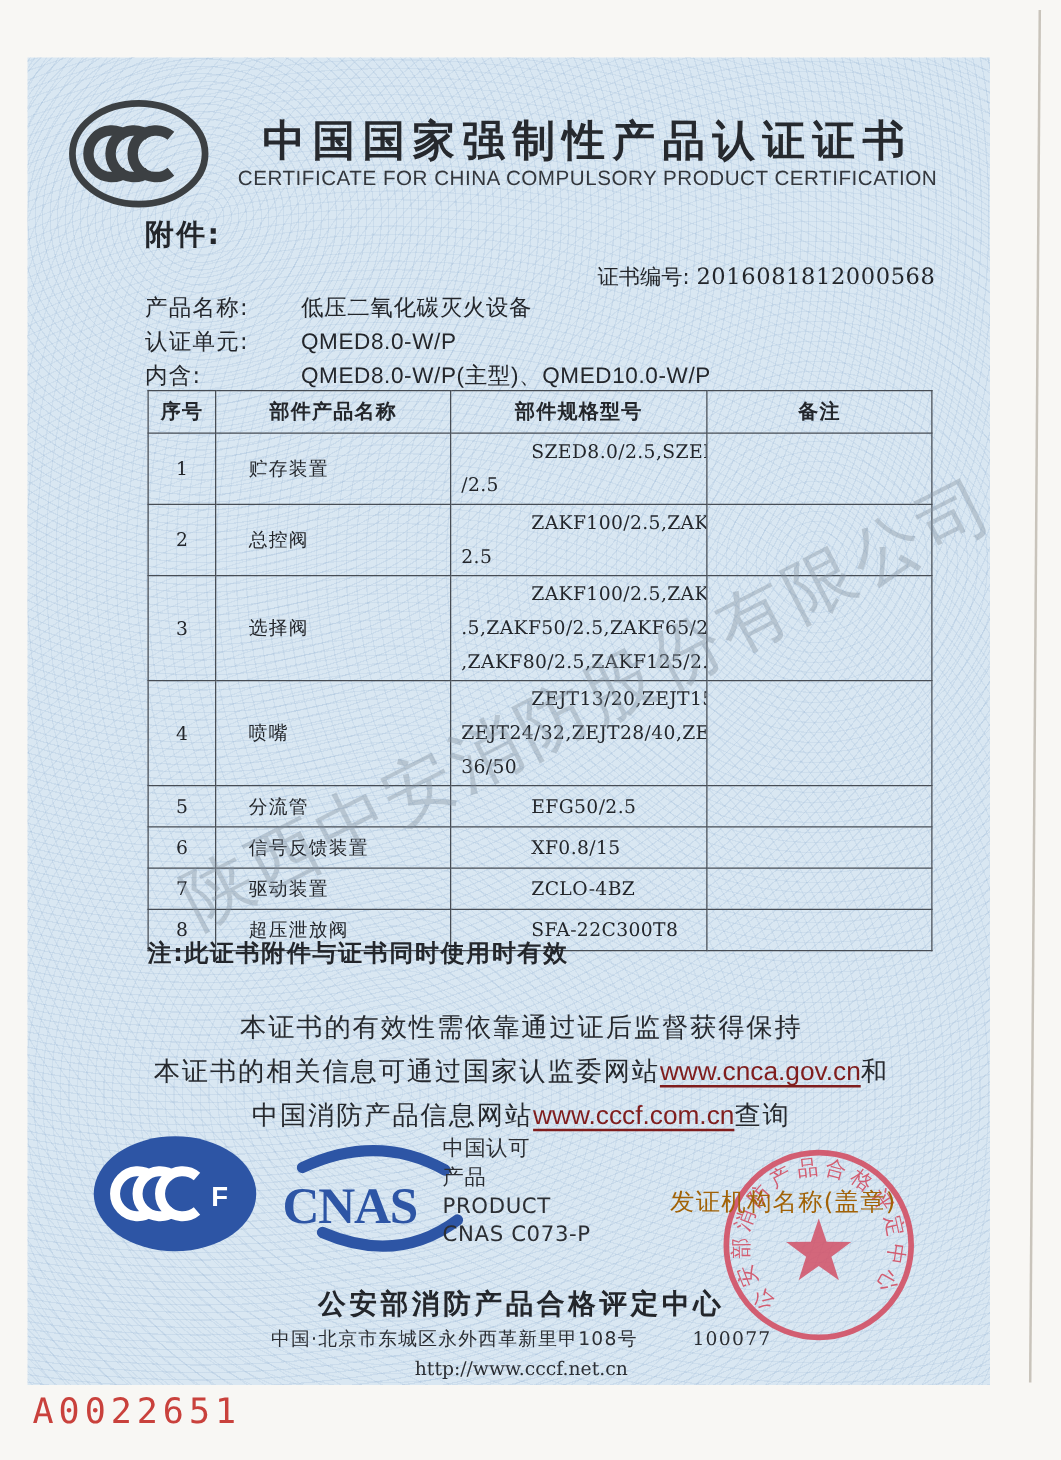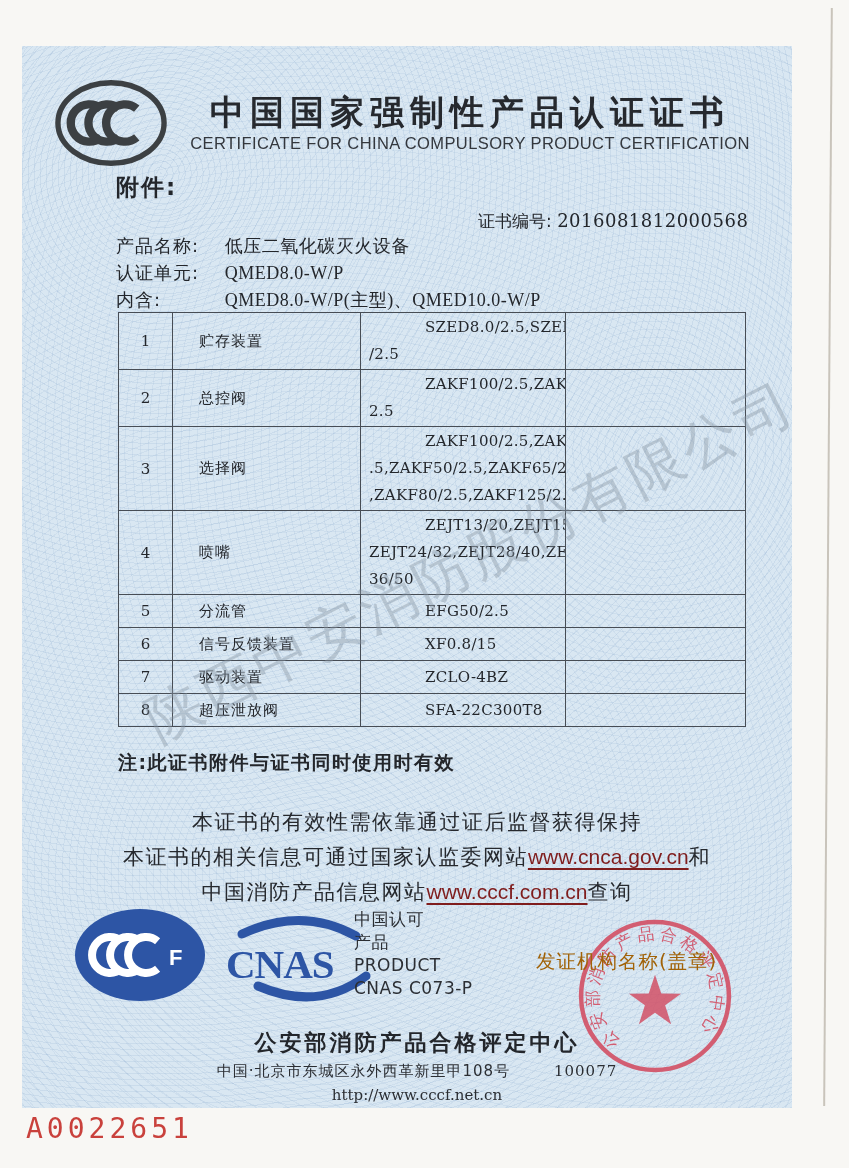--- a/index.html
+++ b/index.html
@@ -32,21 +32,21 @@
   .title-en{
     left:150px;top:134px;width:640px;text-align:center;
     font-size:16.5px;letter-spacing:.4px;color:#33373d;
     font-family:"Liberation Sans",sans-serif;
   }
   .attachment{left:116px;top:172px;font-size:23px;font-weight:700;letter-spacing:2px;}
   .cert-no{left:478px;top:210px;font-size:17px;}
   .cert-no .num{font-family:"DejaVu Serif","Liberation Serif",serif;font-size:18px;letter-spacing:.5px;}
   .field{font-size:18px;}
   .field .lbl{display:inline-block;width:92px;font-weight:400;letter-spacing:1px;}
-  .field .val{margin-left:11px;font-family:Liberation Serif, serif;letter-spacing:.5px;}
+  .field .val{margin-left:27px;font-family:Liberation Sans, sans-serif;letter-spacing:.5px;}
   .f1{left:116px;top:234px;}
   .f2{left:116px;top:261px;}
   .f3{left:116px;top:288px;}
   
   table.parts{
     position:absolute;left:118px;top:312px;width:627px;
     border-collapse:collapse;table-layout:fixed;
   }
   table.parts th,table.parts td{
     border:1.5px solid #474d55;vertical-align:middle;
@@ -129,20 +129,26 @@
 </div>
 
 <table class="parts">
   <colgroup>
       <col style="width:54px">
       <col style="width:188px">
       <col style="width:205px">
       <col style="width:180px">
     </colgroup>
   <tbody>
+      <tr>
+    <th>序号</th>
+    <th>部件产品名称</th>
+    <th>部件规格型号</th>
+    <th>备注</th>
+  </tr>
   <tr class="h53">
     <td class="no">1</td>
     <td class="name">贮存装置</td>
     <td class="spec">SZED8.0/2.5,SZED10.0
 /2.5</td>
     <td class="remark"></td>
   </tr>
   <tr class="h56">
     <td class="no">2</td>
     <td class="name">总控阀</td>

